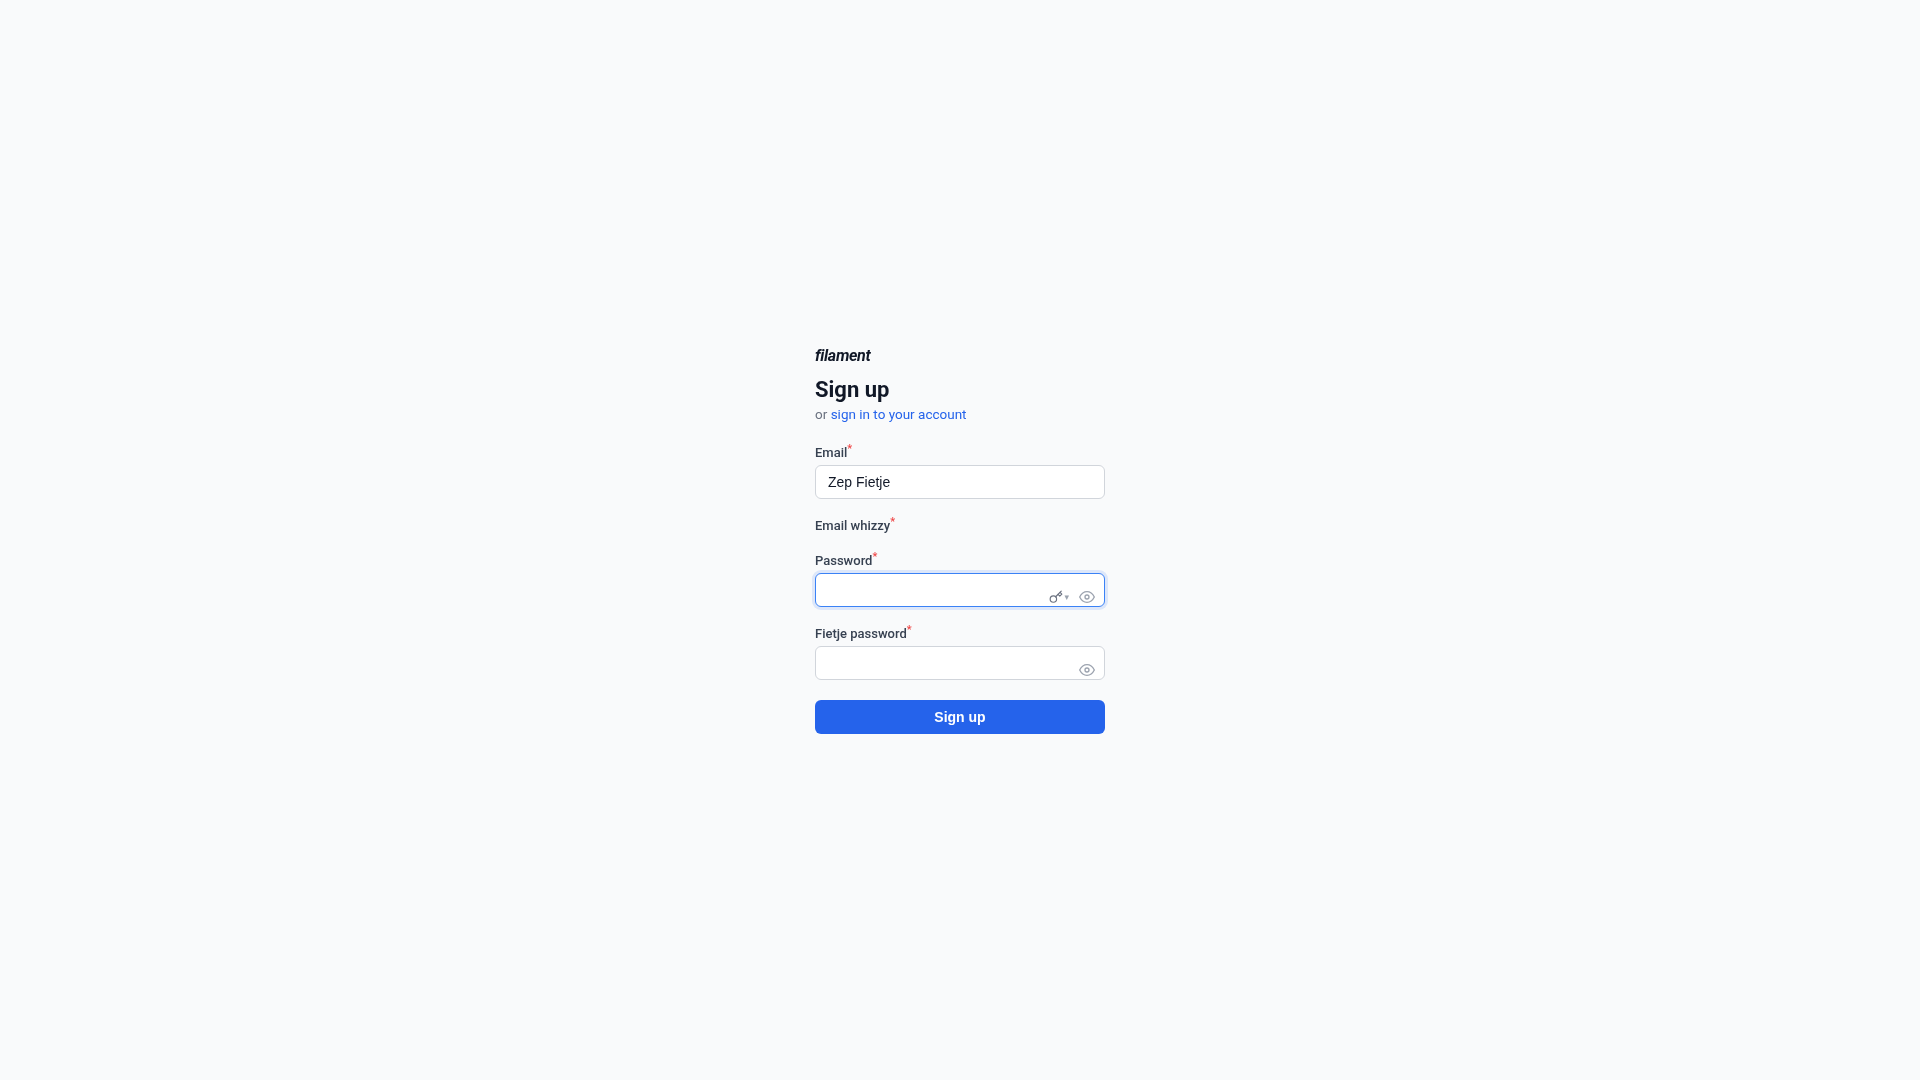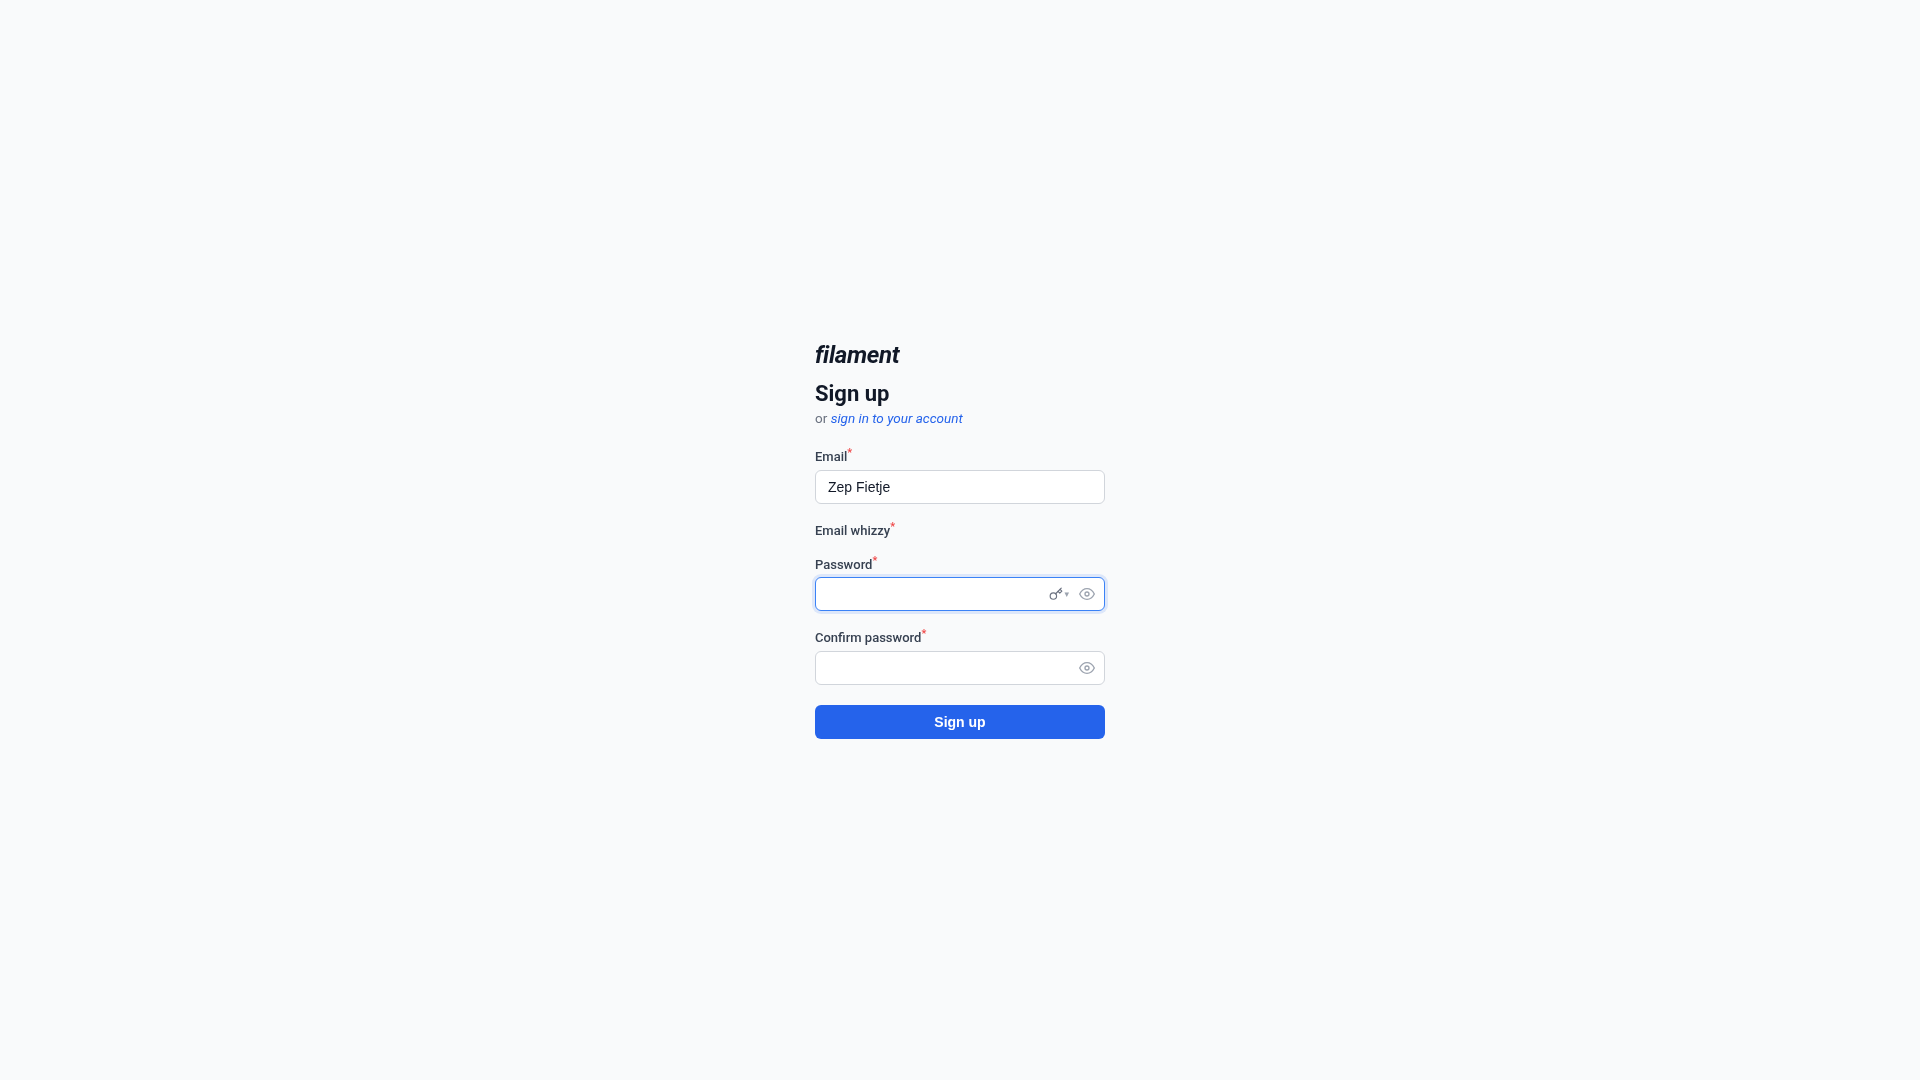--- a/index.html
+++ b/index.html
@@ -19,21 +19,21 @@
       height: 1080px;
     }
 
     .form-container {
       width: 290px;
     }
 
     .logo {
       font-style: italic;
       font-weight: 700;
-      font-size: 24px;
+      font-size: 16px;
       color: #111827;
       margin-bottom: 12px;
       letter-spacing: -0.3px;
     }
 
     .page-title {
       font-size: 22px;
       font-weight: 700;
       color: #111827;
       margin-bottom: 4px;
@@ -42,21 +42,20 @@
     .sign-in-line {
       font-size: 13.5px;
       color: #6b7280;
       margin-bottom: 20px;
     }
 
     .sign-in-link {
       color: #2563eb;
       text-decoration: none;
       cursor: pointer;
-      font-style: italic;
     }
 
     .field-group {
       margin-bottom: 16px;
     }
 
     .field-label {
       display: block;
       font-size: 13px;
       font-weight: 500;
@@ -66,21 +65,21 @@
 
     .required-star {
       color: #ef4444;
       font-size: 11px;
       vertical-align: super;
     }
 
     .input-wrapper {
       position: relative;
       display: flex;
-      align-items: center;
+      align-items: flex-end;
       border-radius: 10px;
     }
 
     .text-input {
       width: 100%;
       padding: 8px 12px;
       border: 1px solid #d1d5db;
       border-radius: 6px;
       font-size: 14px;
       color: #111827;
@@ -222,21 +221,21 @@
             <circle cx="12" cy="12" r="3"></circle>
           </svg>
         </button>
       </div>
     </div>
   </div>
 
   
   <div class="field-group">
     <label class="field-label">
-      <span>Confirm password</span><span class="required-star">*</span>
+      <span>Fietje password</span><span class="required-star">*</span>
     </label>
     <div class="input-wrapper">
       <input type="password" class="text-input confirm-input" value="" style="">
       <button class="eye-icon-btn confirm-eye" title="Toggle visibility">
         <svg class="eye-svg" viewBox="0 0 24 24" fill="none" stroke="currentColor" stroke-width="2" stroke-linecap="round" stroke-linejoin="round">
           <path d="M1 12s4-8 11-8 11 8 11 8-4 8-11 8-11-8-11-8z"></path>
           <circle cx="12" cy="12" r="3"></circle>
         </svg>
       </button>
     </div>

